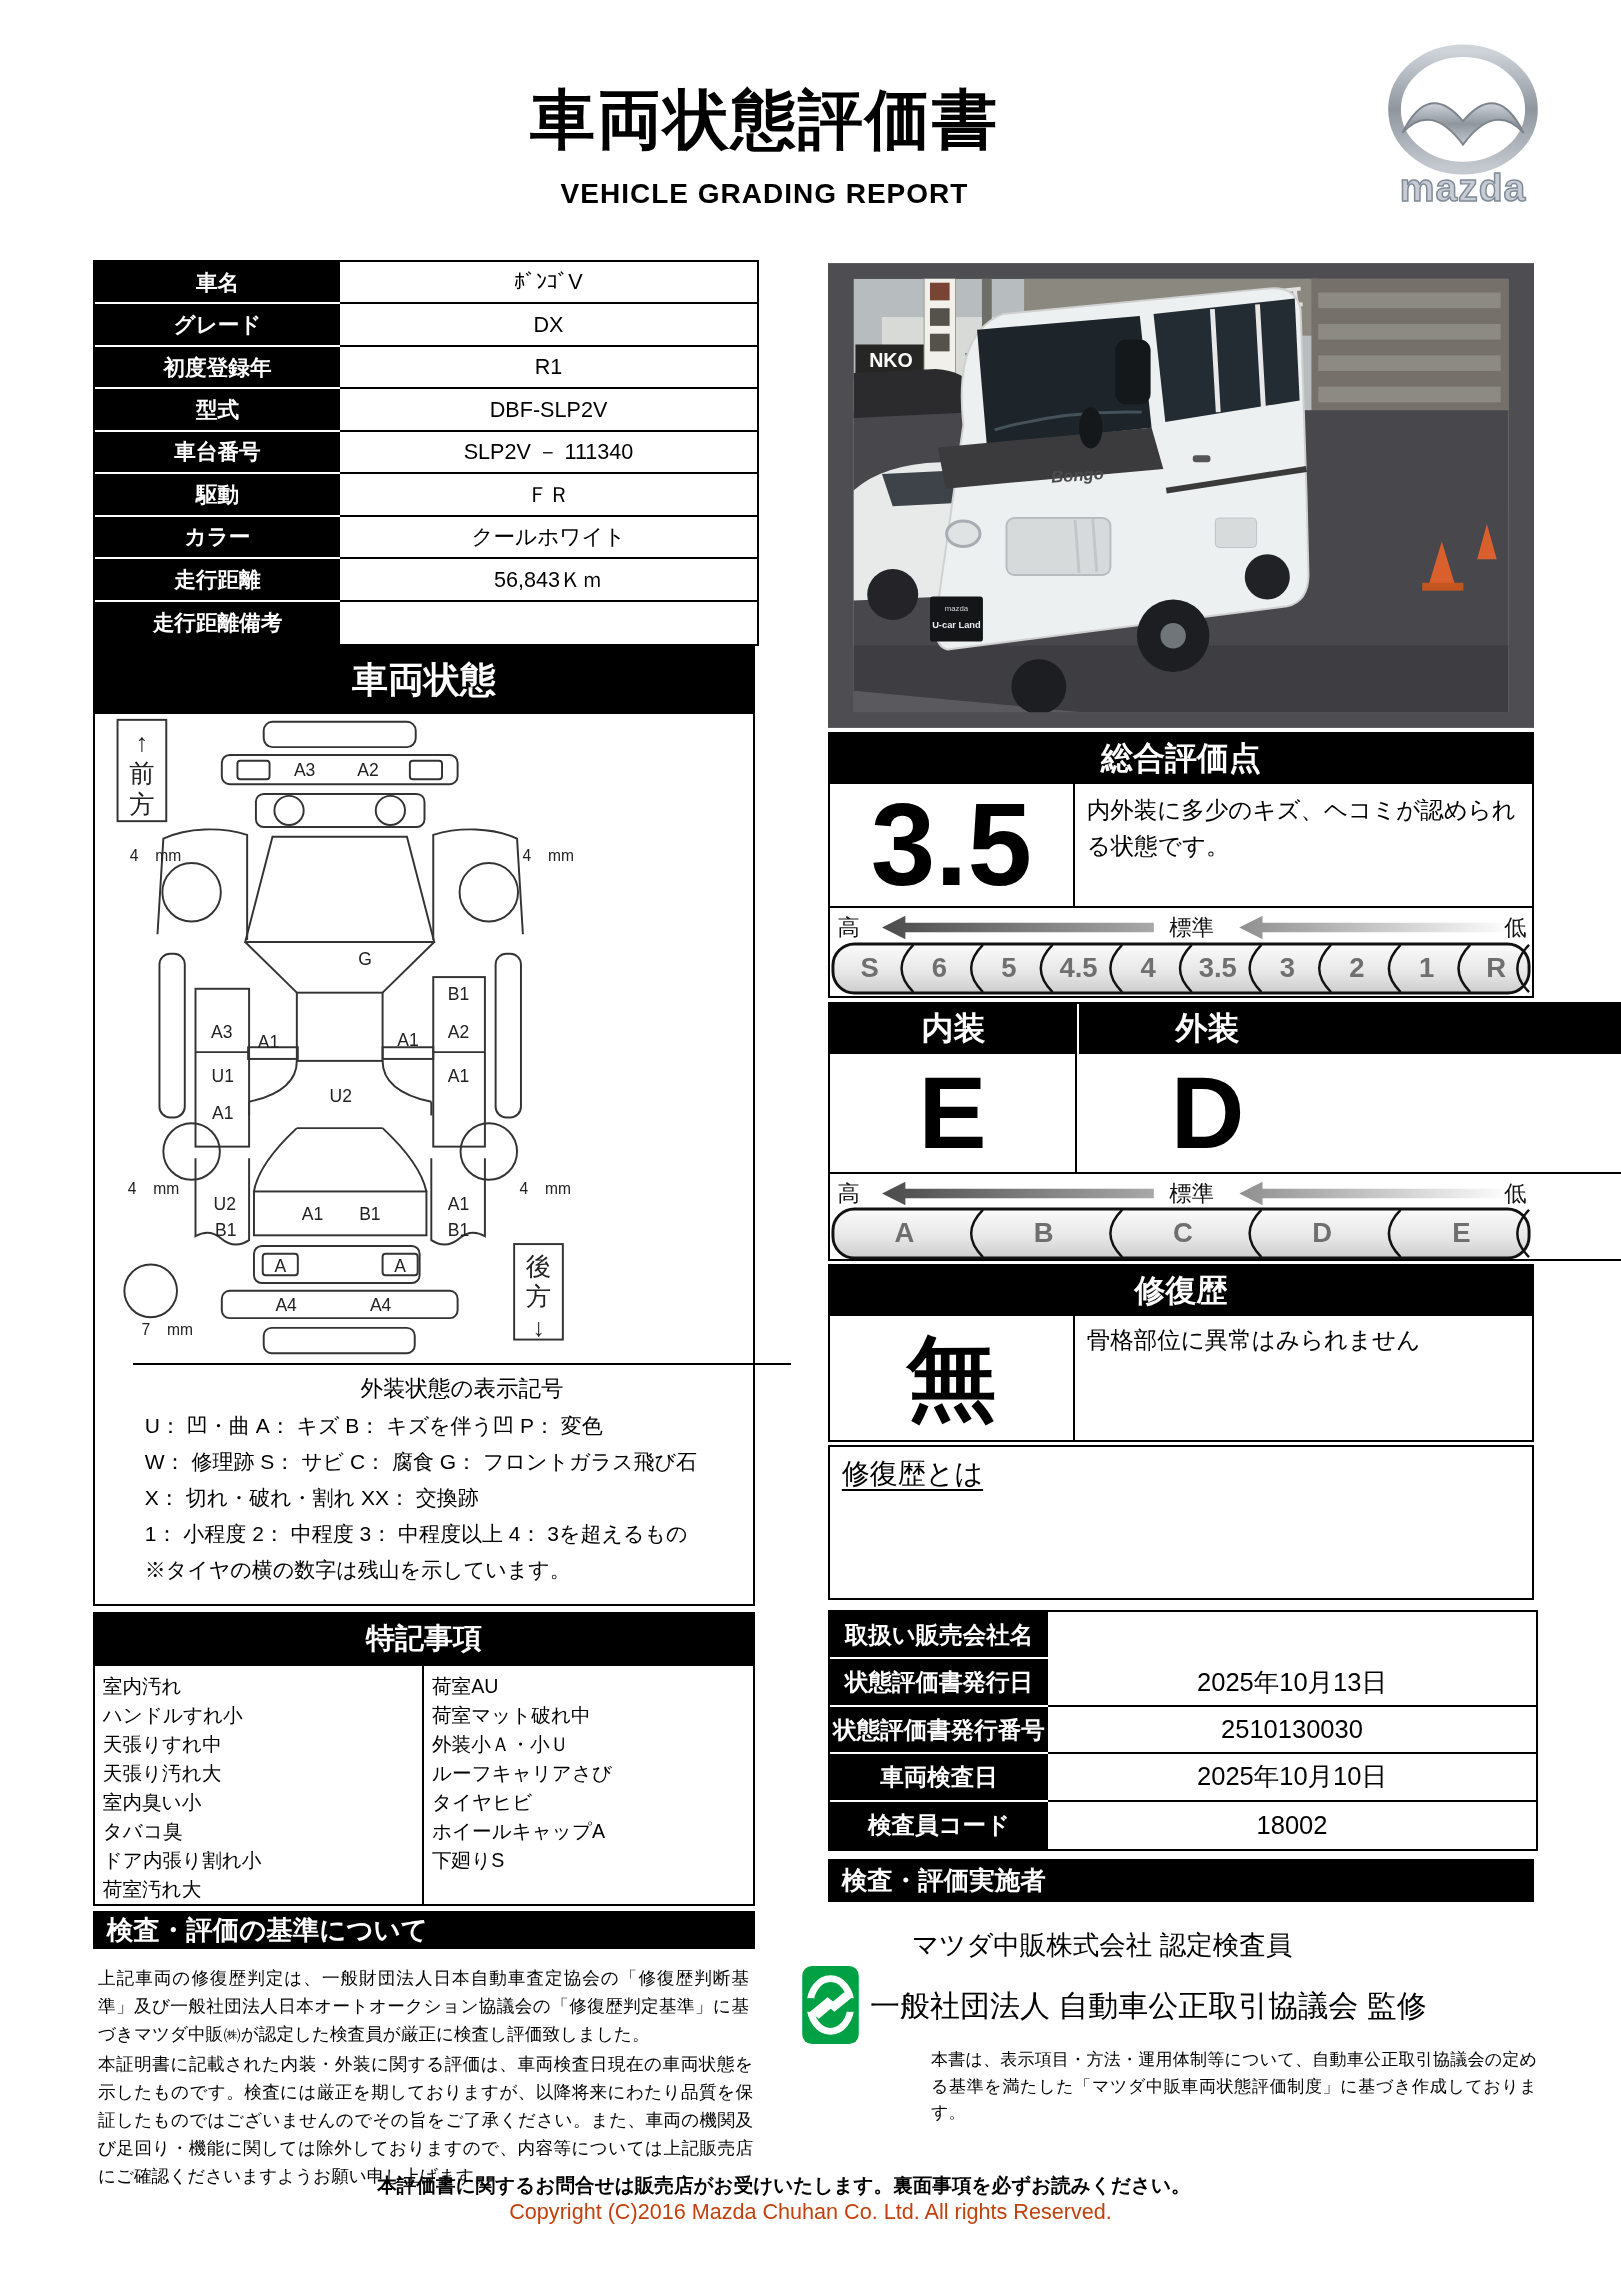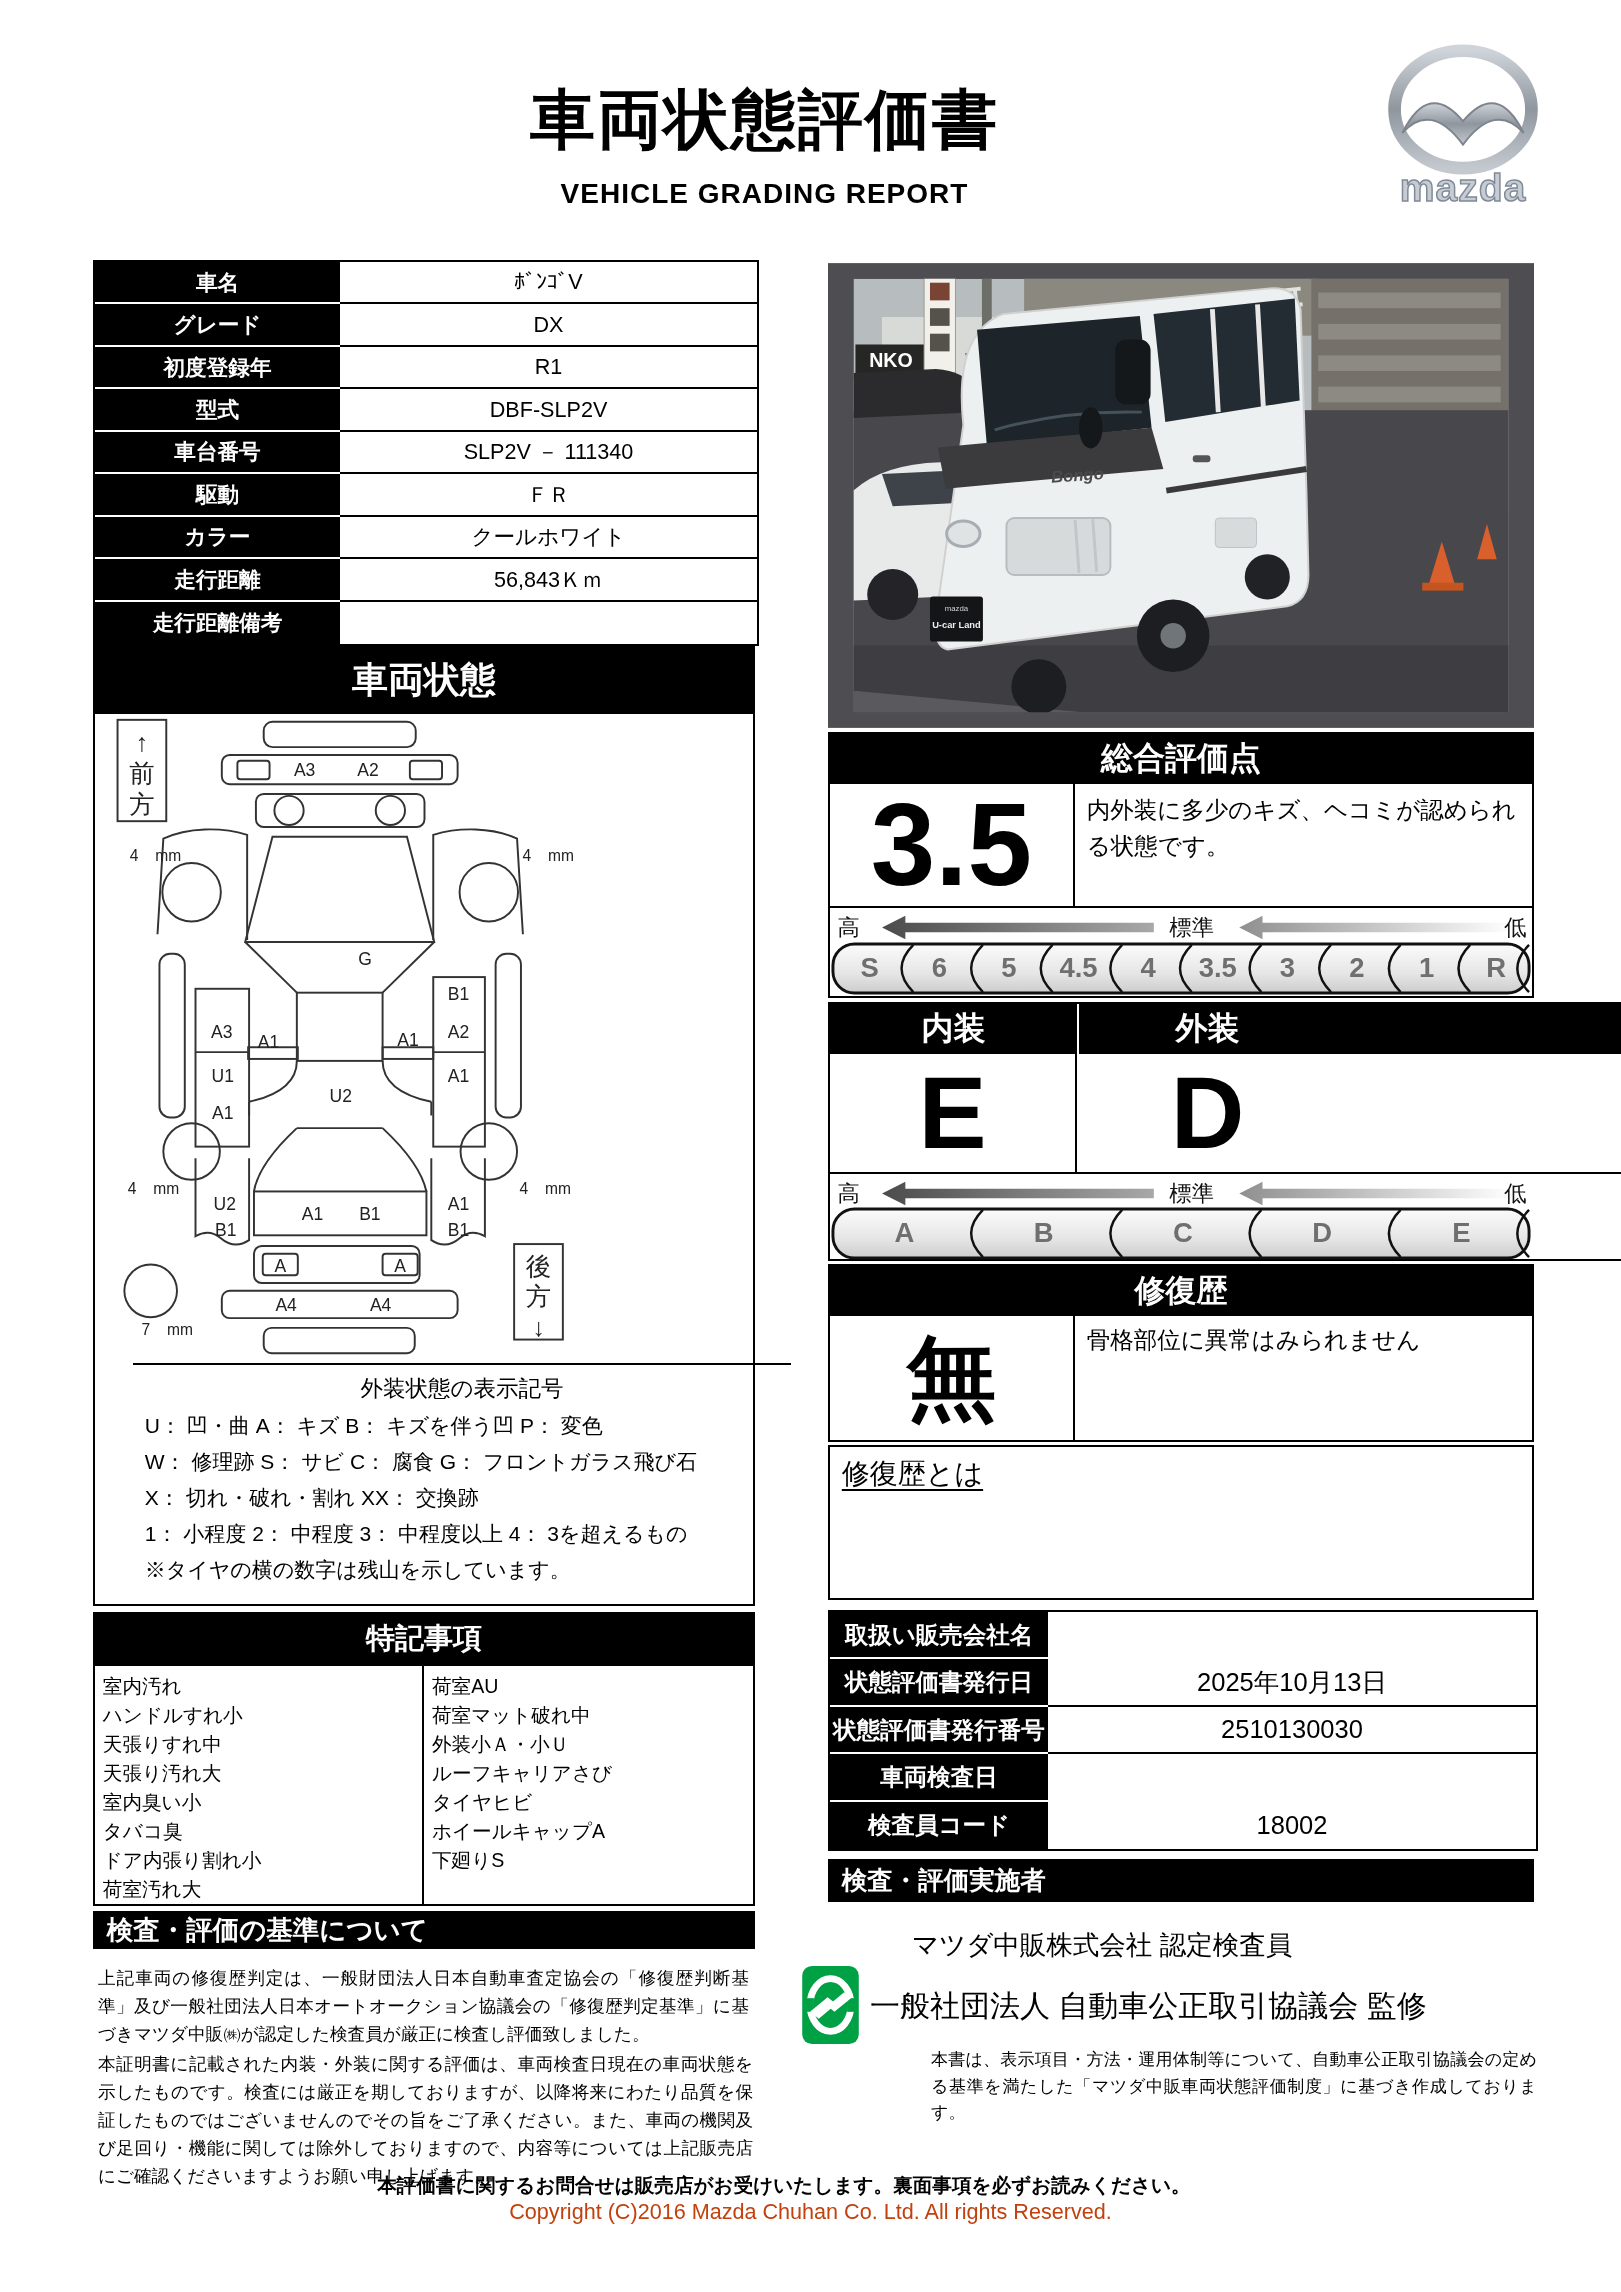--- a/index.html
+++ b/index.html
@@ -454,20 +454,21 @@
         <div class="irow">
           <div class="il">状態評価書発行日</div>
           <div class="iv">2025年10月13日</div>
         </div>
         <div class="irow">
           <div class="il">状態評価書発行番号</div>
           <div class="iv">2510130030</div>
         </div>
         <div class="irow">
           <div class="il">車両検査日</div>
+          <div class="iv">2025年10月10日</div>
         </div>
         <div class="irow">
           <div class="il">検査員コード</div>
           <div class="iv">18002</div>
         </div>
       </div>
   </div>
 
   <div class="abs bar left" style="left:828px;top:1859px;width:706px;height:43px;font-size:25.5px;">
     <span>検査・評価実施者</span>

